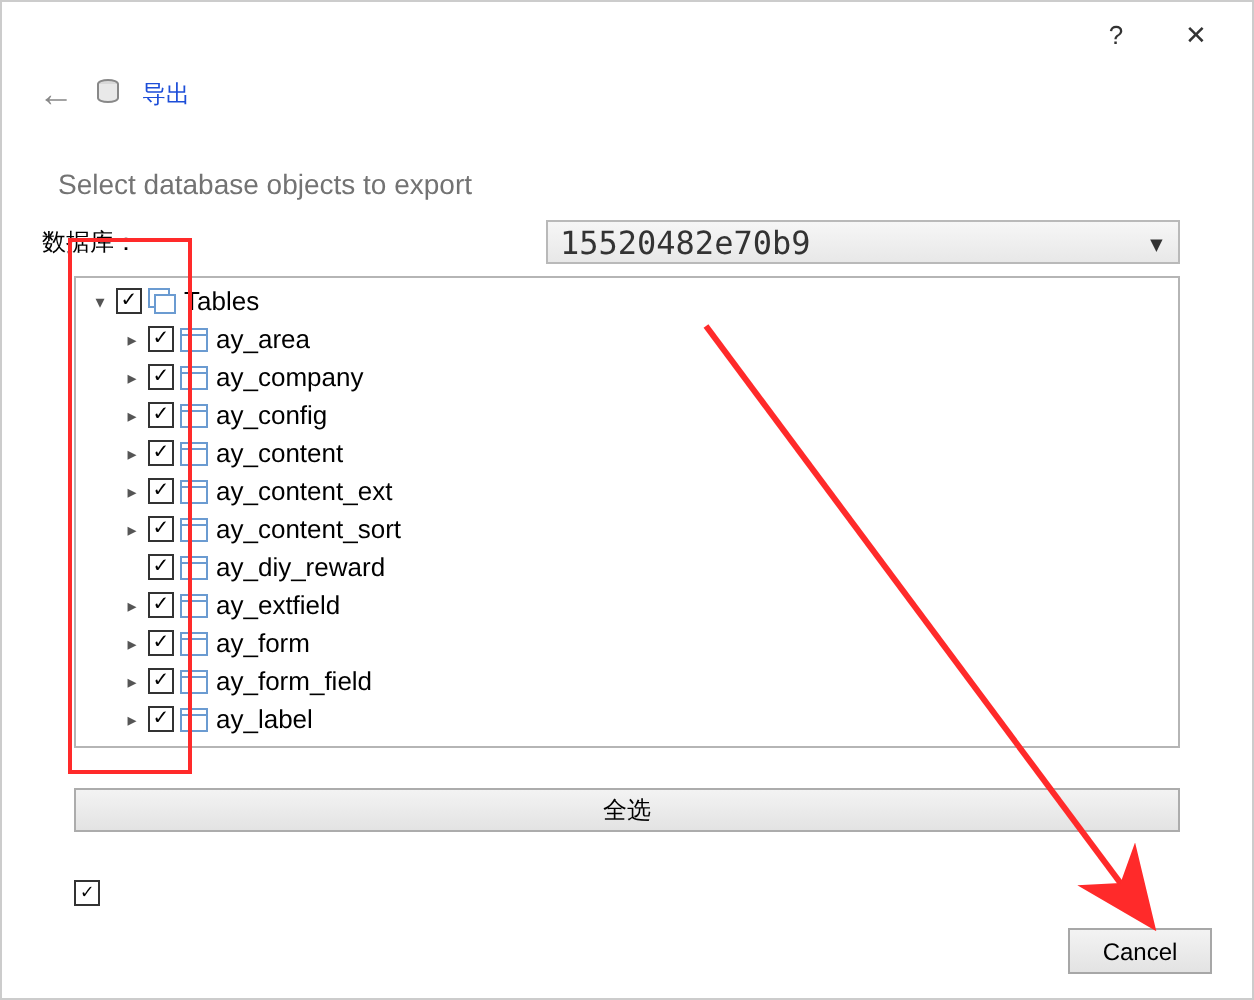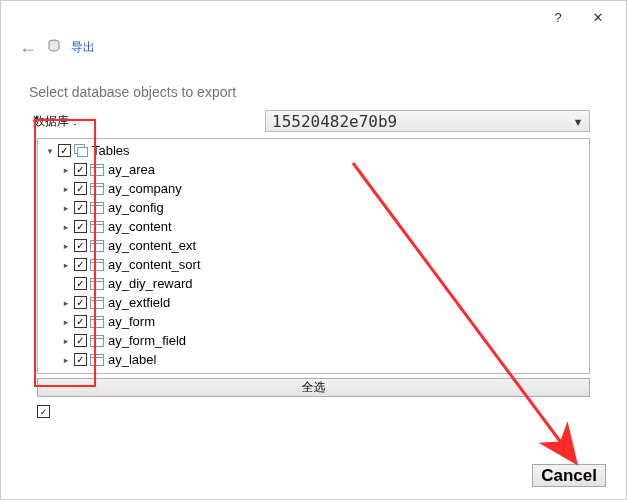--- a/index.html
+++ b/index.html
@@ -43,22 +43,22 @@
     color: #1d4ed8;
   }
   .instruction {
     color: #737373;
     font-size: 14px;
     padding: 18px 0 10px 28px;
   }
   .db-row {
     display: flex;
     align-items: center;
-    padding: 0 36px 6px 32px;
-    gap: 4px;
+    padding: 0 36px 6px 20px;
+    gap: 24px;
   }
   .db-label {
     font-size: 12px;
   }
   .db-select {
     flex: 1;
     height: 22px;
     background: linear-gradient(#f6f6f6,#e8e8e8);
     border: 1px solid #b9b9b9;
     display: flex;
@@ -129,25 +129,24 @@
     margin:0 2px 0 1px;
   }
   .stack-icon .a, .stack-icon .b {
     position:absolute; width:11px; height:10px;
     background:#fff; border:1px solid #6b9bd1;
   }
   .stack-icon .a { top:0; left:0;}
   .stack-icon .b { top:3px; left:3px;}
   .node-label { font-size: 13px; color:#000; }
   .btn-row {
-    margin: 0 36px;
+    margin: 16px 36px;
     display:flex;
     gap: 18px;
     padding-top: 4px;
-    flex-direction: column;
   }
   .wide-btn {
     flex:1;
     height: 22px;
     border: 1px solid #acacac;
     background: linear-gradient(#f3f3f3,#e3e3e3);
     display:flex; align-items:center; justify-content:center;
     font-size:12px;
   }
   .export-chk-row {
@@ -162,23 +161,22 @@
     position:absolute;
     bottom: 12px; right: 20px;
     display:flex; gap: 10px;
   }
   .footer .btn {
     min-width: 72px;
     height: 23px;
     border: 1px solid #a7a7a7;
     background: linear-gradient(#f3f3f3,#e3e3e3);
     display:flex; align-items:center; justify-content:center;
-    font-size:17px;
+    font-size:12px;
     padding: 0 8px;
-    font-weight: bold;
   }
   .footer .btn u { text-decoration: underline; }
   
   .redbox {
     position:absolute;
     border: 2px solid #ff2a2a;
     pointer-events:none;
   }
   .arrow-svg {
     position:absolute;

